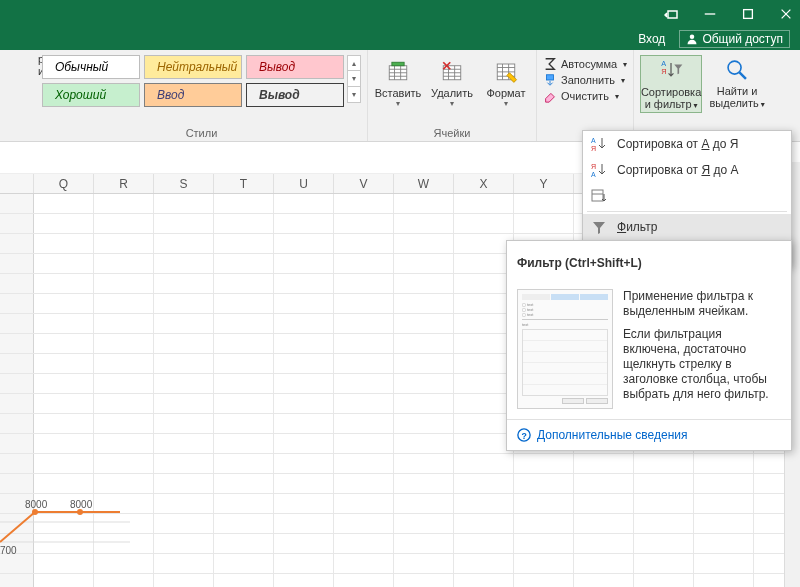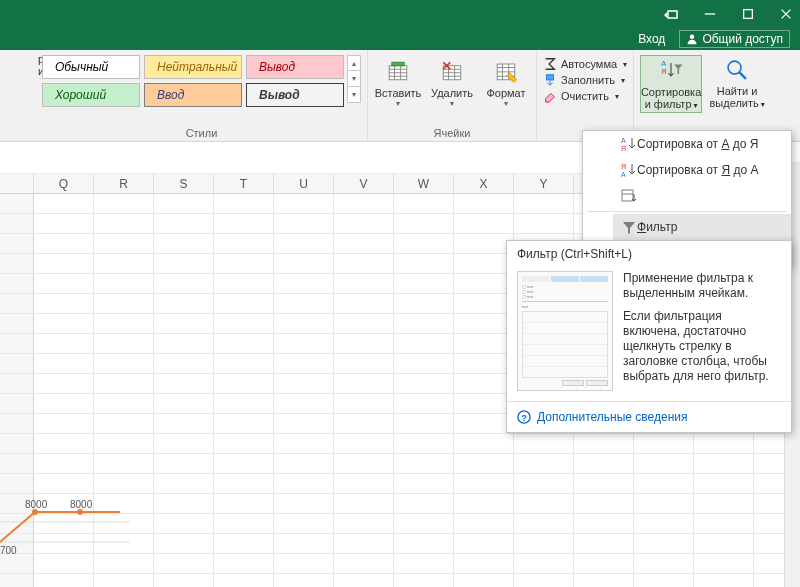--- a/index.html
+++ b/index.html
@@ -45,28 +45,28 @@
   .colhdr { height: 20px; display: flex; border-bottom: 1px solid #d4d4d4; background: #f6f6f6; }
   .colhdr div { width: 60px; border-right: 1px solid #e0e0e0; text-align: center; font-size: 12px; color: #555; line-height: 20px; }
   .colhdr div:first-child { width: 34px; }
 
   .grid { position: relative; }
   .grid .row { height: 20px; display: flex; border-bottom: 1px solid #e7e7e7; }
   .grid .row div { width: 60px; border-right: 1px solid #e7e7e7; }
   .grid .row div:first-child { width: 34px; background: #f6f6f6; border-right: 1px solid #d4d4d4; text-align: center; color: #555; font-size: 12px; line-height: 20px; }
 
   .dropdown { position: absolute; top: 130px; left: 582px; width: 210px; background: #fff; border: 1px solid #c6c6c6; box-shadow: 2px 2px 8px rgba(0,0,0,0.25); z-index: 10; }
-  .dropdown .ditem { display: flex; align-items: center; height: 26px; padding: 0 8px; gap: 0; font-size: 12px; color: #333; margin-left: 30px; }
+  .dropdown .ditem { display: flex; align-items: center; height: 26px; padding: 0 8px; gap: 10px; font-size: 12px; color: #333; }
   .dropdown .ditem.disabled { color: #aaa; }
   .dropdown .ditem.hover { background: #e6e6e6; }
   .dropdown .ditem svg { width: 16px; height: 16px; flex-shrink: 0; }
   .dropdown .sep { height: 1px; background: #e0e0e0; margin: 2px 4px; }
 
   .tooltip { position: absolute; top: 240px; left: 506px; width: 286px; background: #fff; border: 1px solid #c6c6c6; box-shadow: 2px 2px 8px rgba(0,0,0,0.25); z-index: 20; font-size: 12px; }
-  .tooltip .tt-title { padding: 6px 10px; font-weight: normal; }
+  .tooltip .tt-title { padding: 15px 10px; font-weight: bold; }
   .tooltip .tt-body { display: flex; padding: 4px 10px 10px 10px; gap: 10px; }
   .tooltip .tt-thumb { width: 96px; height: 120px; border: 1px solid #d0d0d0; background: #fafafa; padding: 4px; font-size: 5px; color: #888; display: flex; flex-direction: column; gap: 2px; }
   .tooltip .tt-thumb .trow { display: flex; gap: 1px; }
   .tooltip .tt-thumb .trow span { flex: 1; height: 6px; background: #eee; }
   .tooltip .tt-text { flex: 1; line-height: 15px; }
   .tooltip .tt-foot { border-top: 1px solid #e0e0e0; padding: 8px 10px; display: flex; align-items: center; gap: 6px; color: #0066cc; }
   .tooltip .tt-foot svg { width: 14px; height: 14px; }
 
   .chartbit { position: absolute; left: 0; top: 464px; width: 130px; height: 100px; }
   .chartbit svg { width: 100%; height: 100%; }

